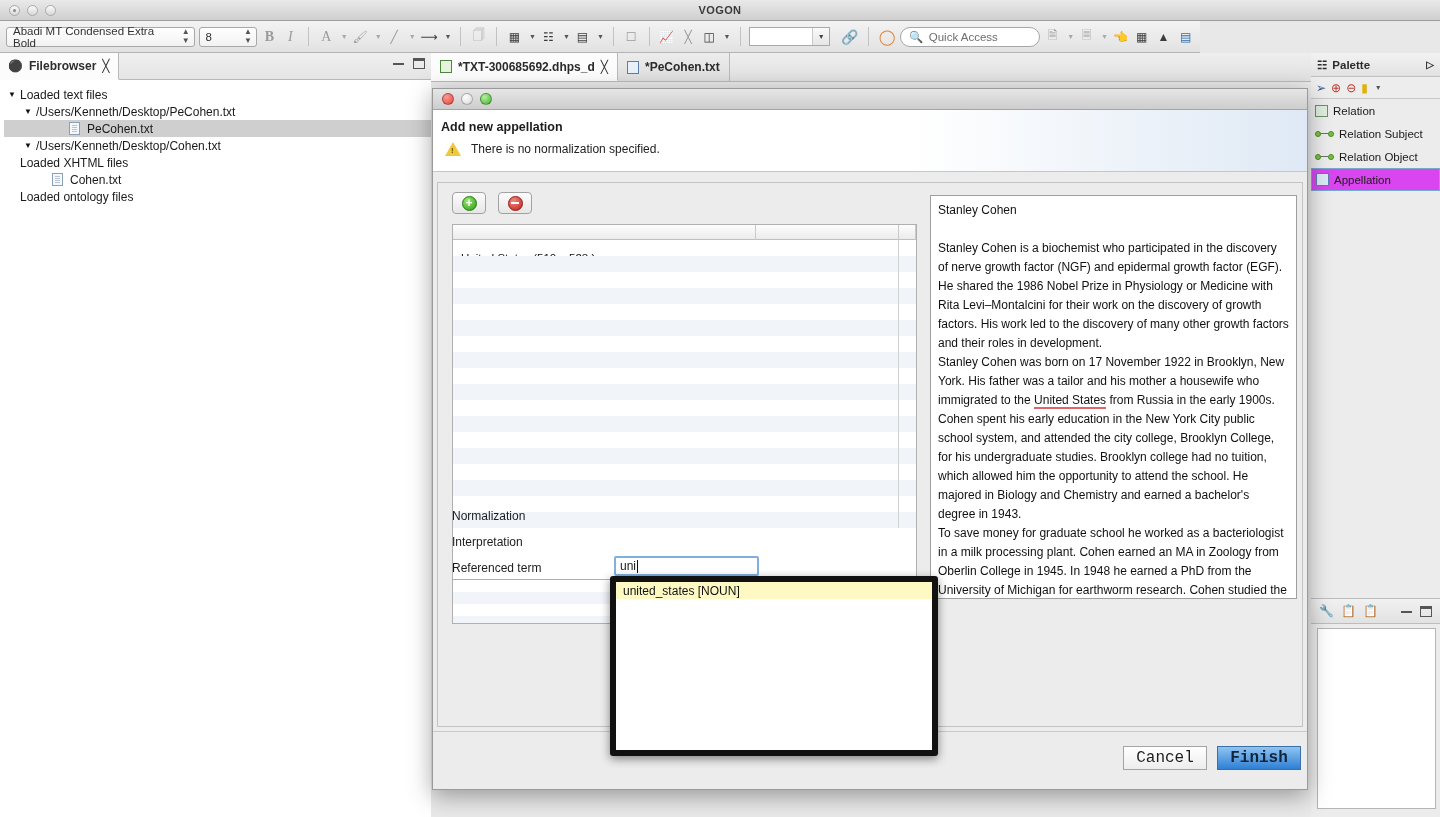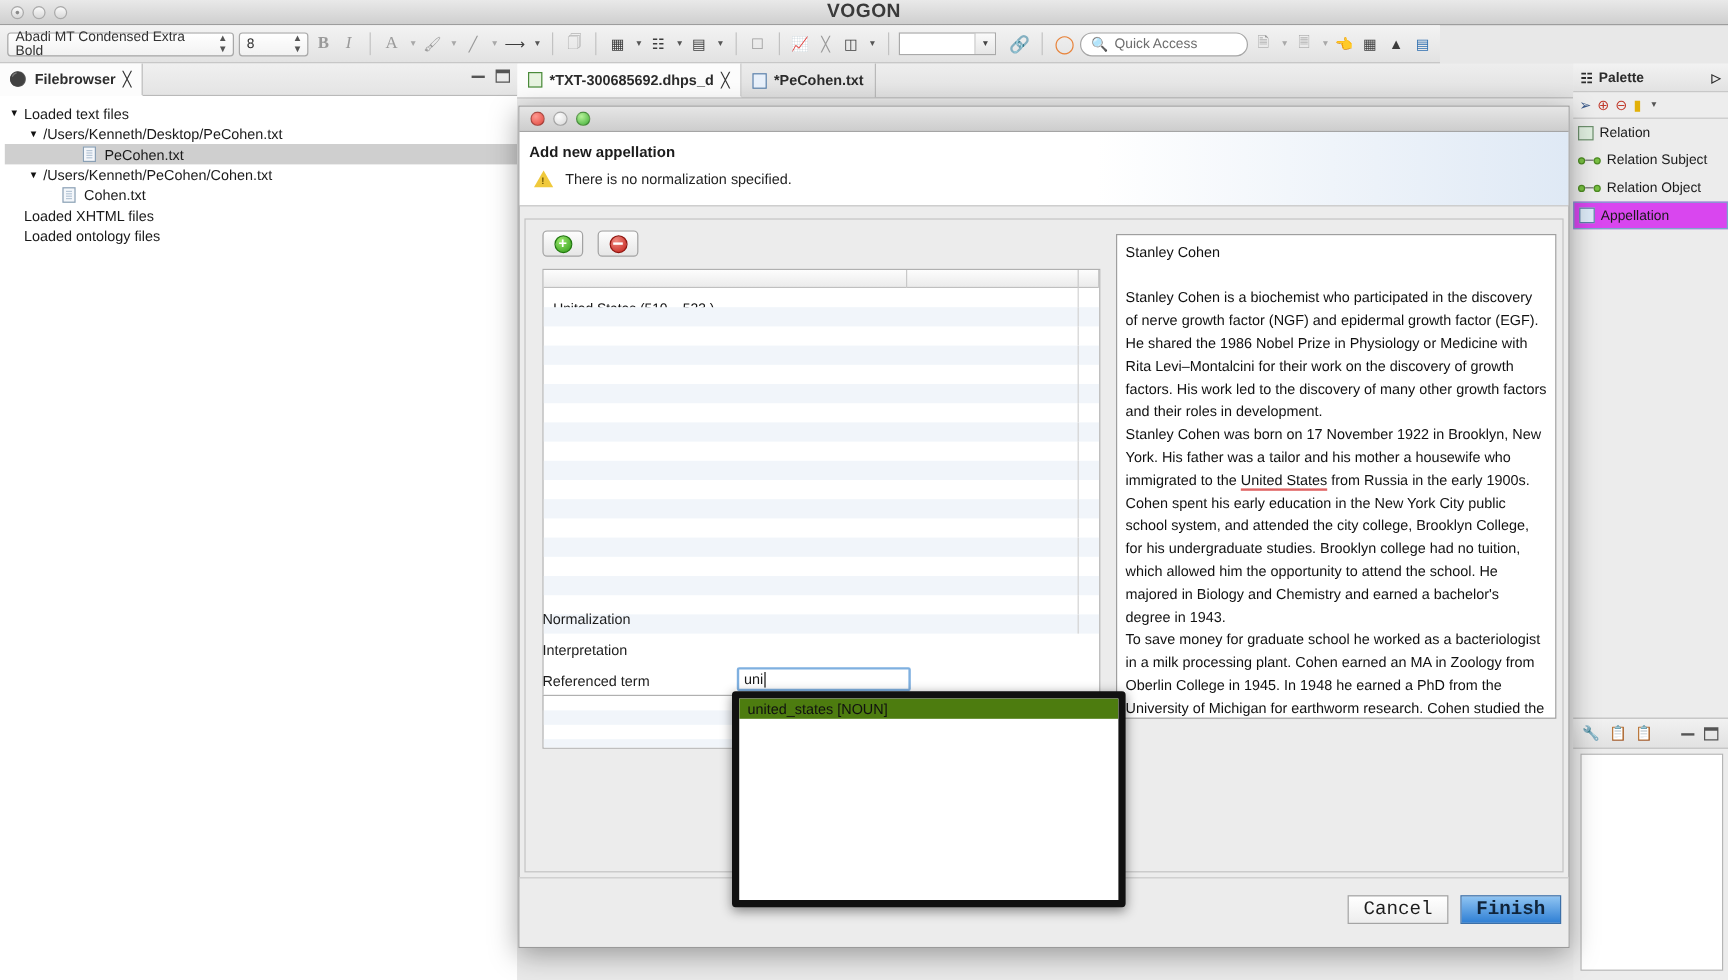--- a/index.html
+++ b/index.html
@@ -15,21 +15,21 @@
 
   
   #titlebar {
     position: absolute; left: 0; top: 0; width: 1440px; height: 21px;
     background: linear-gradient(#e9e9e9, #cfcfcf);
     border-bottom: 1px solid #9d9d9d;
     display: flex; align-items: center;
   }
   #titlebar .title {
     position: absolute; left: 0; right: 0; text-align: center;
-    font-size: 16px; font-weight: bold; color: #3a3a3a;
+    font-size: 11px; font-weight: bold; color: #3a3a3a;
     letter-spacing: .4px;
   }
   .winbtns { display: flex; gap: 7px; margin-left: 9px; z-index: 2; }
   .winbtn { width: 11px; height: 11px; border-radius: 50%;
     border: 1px solid #a9a9a9; background: linear-gradient(#fbfbfb,#d8d8d8); }
   .winbtn.dot::after{ content:''; display:block; width:3px;height:3px;
     background:#8a8a8a;border-radius:50%;margin:3px auto;}
 
   
   #toolbar {
@@ -201,21 +201,21 @@
      background:linear-gradient(#ffffff,#ededed); color:#1d1d1d; }
   .dlgbtn.finish { right:6px; border:1px solid #3b6fa8;
      background:linear-gradient(#8fc4f2,#2f7fd4); color:#10243a; font-weight:bold;}
 
   
   #acpopup { position:absolute; left:610px; top:576px; width:328px; height:180px;
      background:#fff; border:6px solid #111; border-radius:3px;
      box-shadow:0 3px 10px rgba(0,0,0,.45); overflow:hidden; }
   #acpopup .acitem { height:17px; display:flex; align-items:center;
      padding-left:7px; font-size:12px; color:#111; }
-  #acpopup .acitem.sel { background:#4d7c0f; }
+  #acpopup .acitem.sel { background:#fef9c3; }
 </style>
 </head>
 <body>
 
 <div id="titlebar">
   <div class="winbtns">
     <div class="winbtn dot"></div>
     <div class="winbtn"></div>
     <div class="winbtn"></div>
   </div>
@@ -304,30 +304,30 @@
           <span class="tri">▼</span>
           <span>/Users/Kenneth/Desktop/PeCohen.txt</span>
         </div>
         <div class="tnode sel" style="padding-left: 53px;">
           <span class="tri"></span>
           <span class="docicon" style="margin-right: 4px;"></span>
           <span>PeCohen.txt</span>
         </div>
         <div class="tnode" style="padding-left: 20px;">
           <span class="tri">▼</span>
-          <span>/Users/Kenneth/PeCohen/Cohen.txt</span>
+          <span>/Users/Kenneth/Desktop/Cohen.txt</span>
+        </div>
+        <div class="tnode" style="padding-left: 4px;">
+          <span class="tri"></span>
+          <span>Loaded XHTML files</span>
         </div>
         <div class="tnode" style="padding-left: 36px;">
           <span class="tri"></span>
           <span class="docicon" style="margin-right: 4px;"></span>
           <span>Cohen.txt</span>
-        </div>
-        <div class="tnode" style="padding-left: 4px;">
-          <span class="tri"></span>
-          <span>Loaded XHTML files</span>
         </div>
         <div class="tnode" style="padding-left: 4px;">
           <span class="tri"></span>
           <span>Loaded ontology files</span>
         </div>
       </div>
   </div>
 
   <div id="centerpane">
     <div class="edittabbar" id="edittabs">

